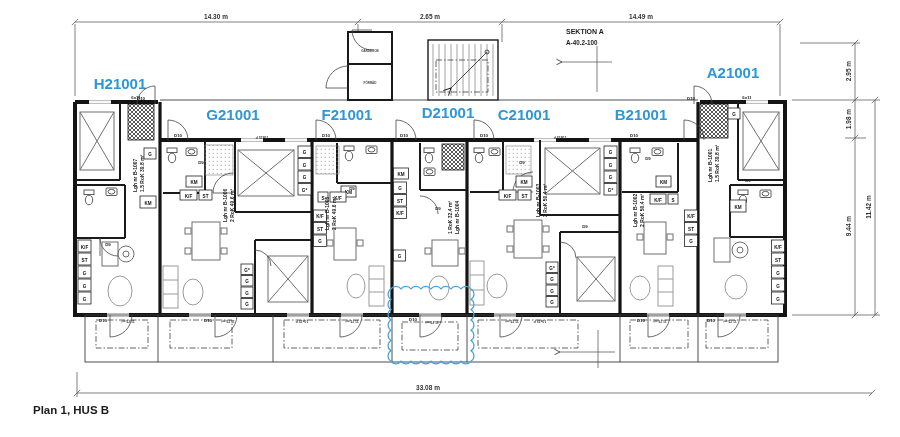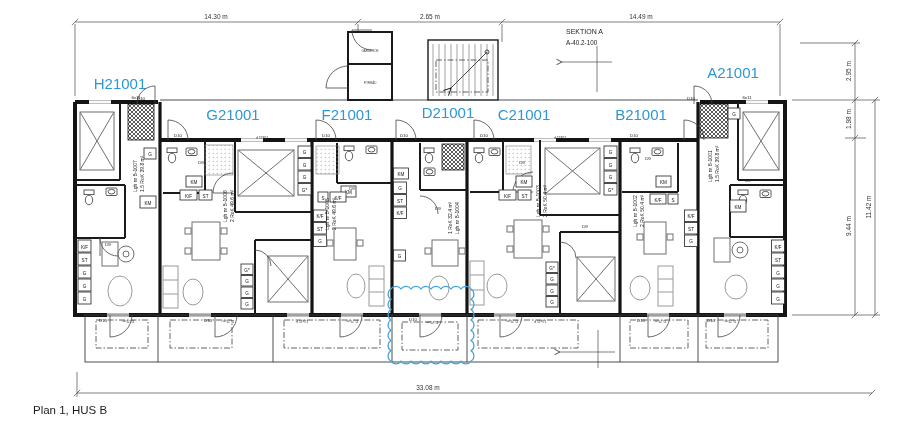--- a/index.html
+++ b/index.html
@@ -1,16 +1,16 @@
 <!DOCTYPE html>
 <html><head>
 <meta charset="utf-8">
 <style>
   html,body{margin:0;padding:0;background:#ffffff;}
-  .stage{position:relative;width:900px;height:437px;background:#fff;overflow:hidden;}
+  .stage{position:relative;width:900px;height:437px;background:#fff;overflow:hidden;font-weight:bold;}
   svg{display:block;}
   text{font-family:"Liberation Sans", sans-serif; fill:#1c1c1c;}
   .w4{stroke:#141414;stroke-width:4;fill:none;}
   .w3{stroke:#141414;stroke-width:3.2;fill:none;}
   .w2{stroke:#1a1a1a;stroke-width:2;fill:none;}
   .w15{stroke:#1a1a1a;stroke-width:1.4;fill:none;}
   .w1{stroke:#3a3a3a;stroke-width:0.9;fill:none;}
   .fx{stroke:#4a4a4a;stroke-width:0.9;fill:#ffffff;}
   .fn{stroke:#6f6f6f;stroke-width:1;fill:none;}
   .fng{stroke:#9a9a9a;stroke-width:1;fill:none;}

